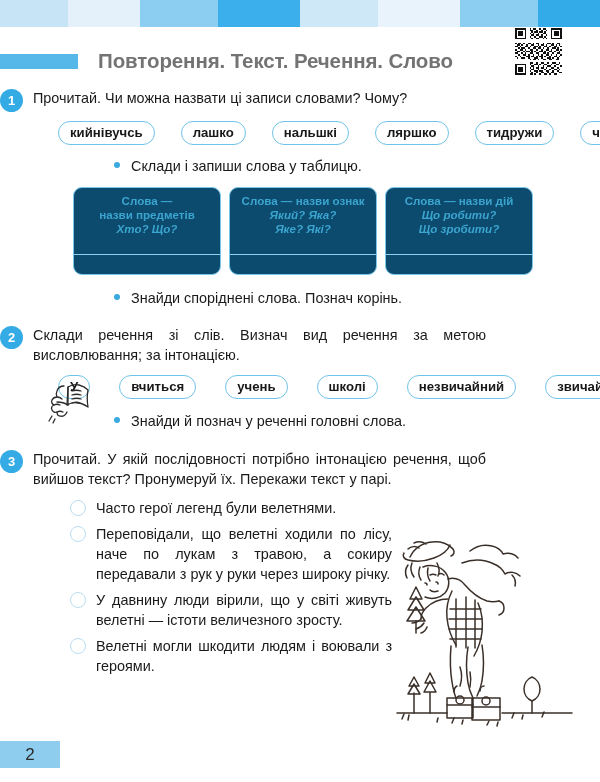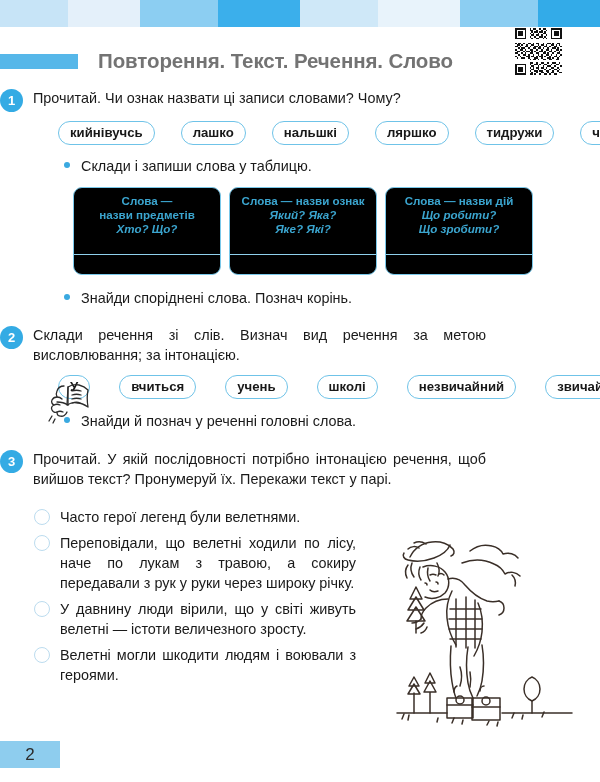--- a/index.html
+++ b/index.html
@@ -101,21 +101,21 @@
     background: #fff;
     white-space: nowrap;
   }
   .chips.gap-a .chip { margin-right: 9px; }
   .chips.gap-b .chip { margin-right: 12px; }
 
   
   .bullet-row {
     display: flex;
     align-items: baseline;
-    padding-left: 64px;
+    padding-left: 114px;
     margin-top: 12px;
   }
   .bullet-dot {
     width: 6px;
     height: 6px;
     border-radius: 50%;
     background: #3aa9e0;
     flex: 0 0 6px;
     margin-right: 11px;
     position: relative;
@@ -133,21 +133,21 @@
     margin-top: 11px;
     gap: 8px;
   }
   .tbox {
     width: 148px;
     height: 88px;
     border: 1.5px solid #79c8ea;
     border-radius: 9px;
     position: relative;
     box-sizing: border-box;
-    background: #000000;
+    background: #0c4a6e;
   }
   .tbox-head {
     text-align: center;
     color: #3ba5cf;
     font-size: 11.6px;
     font-weight: bold;
     line-height: 14px;
     padding-top: 6px;
   }
   .tbox-q {
@@ -171,22 +171,22 @@
   .sketch-book {
     position: absolute;
     left: 44px;
     top: 376px;
     width: 52px;
     height: 48px;
   }
 
   
   .sentences {
-    padding-left: 34px;
-    margin-top: 18px;
+    padding-left: 70px;
+    margin-top: 9px;
     width: 330px;
   }
   .s-item {
     display: flex;
     align-items: flex-start;
     margin-bottom: 6px;
   }
   .s-circle {
     width: 16px;
     height: 16px;
@@ -433,21 +433,21 @@
       <rect x="15" y="28" width="1" height="1"></rect>
         <rect x="18" y="28" width="2" height="1"></rect>
       <rect x="21" y="28" width="1" height="1"></rect>
         <rect x="24" y="28" width="2" height="1"></rect>
     </g>
   </svg>
 </div>
 
 <div class="ex">
   <div class="ex-num">1</div>
-  <div class="ex-text">Прочитай. Чи ознак назвати ці записи словами? Чому?</div>
+  <div class="ex-text">Прочитай. Чи можна назвати ці записи словами? Чому?</div>
 </div>
 
 <div class="chips gap-a">
   <span class="chip">кийнівучсь</span>
   <span class="chip">лашко</span>
   <span class="chip">нальшкі</span>
   <span class="chip">ляршко</span>
   <span class="chip">тидружи</span>
   <span class="chip">читиуся</span>
 </div>

